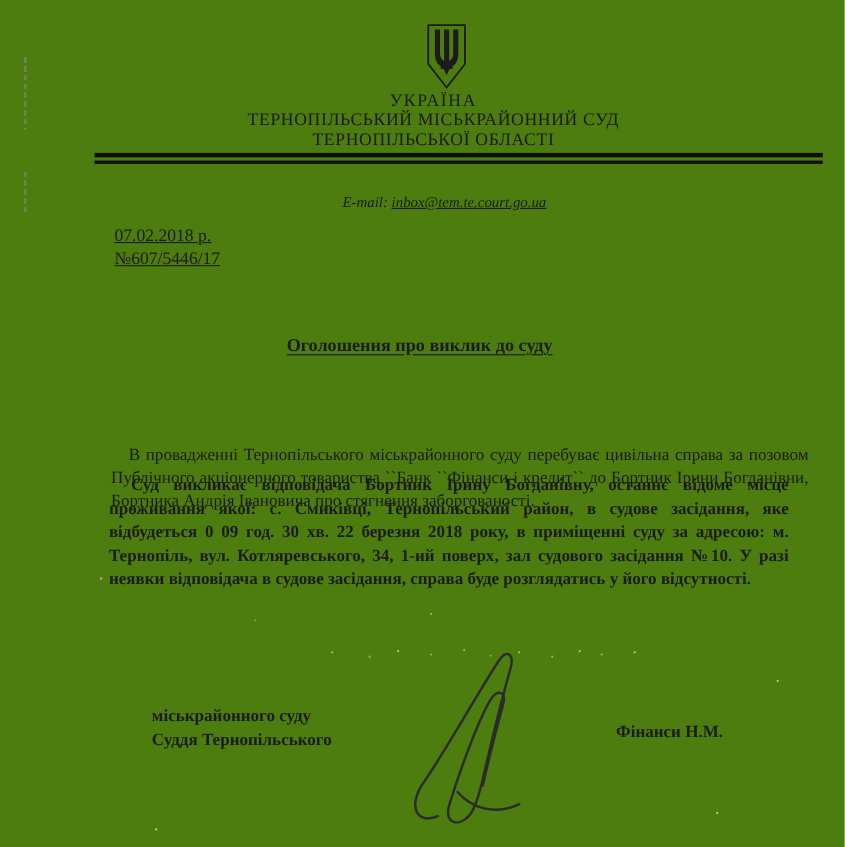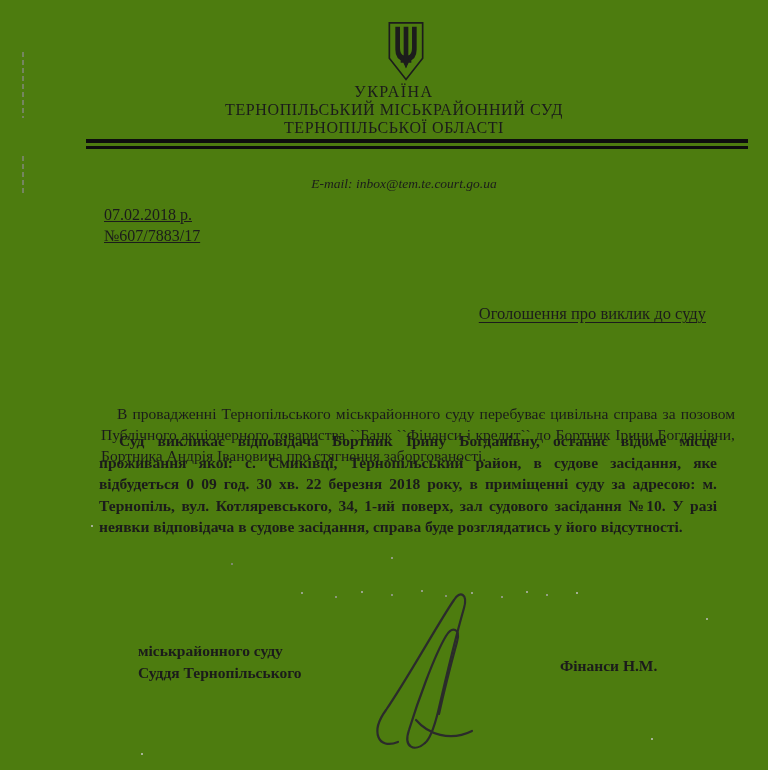--- a/index.html
+++ b/index.html
@@ -16,25 +16,25 @@
   .hline{position:absolute;left:10px;width:768px;text-align:center;font-size:16px;letter-spacing:.6px;white-space:nowrap;}
   .h-country{top:83px;letter-spacing:1.5px;}
   .h-court{top:101px;}
   .h-region{top:119px;}
 
   .rule{position:absolute;left:86px;top:139px;width:662px;height:3px;border-top:4px solid #0e0e0e;border-bottom:3px solid #0e0e0e;}
 
   .addr{position:absolute;left:40px;width:728px;text-align:center;font-style:italic;font-size:13.5px;white-space:nowrap;}
   .addr.line1{top:159px;}
   .addr.line2{top:176px;}
-  .addr .email{}
+  .addr .email{text-decoration:underline;}
 
   .meta{position:absolute;left:104px;top:204px;font-size:16px;line-height:21px;text-decoration:underline;}
 
-  .title{position:absolute;left:81px;top:304px;width:625px;text-align:right;font-weight:normal;font-size:16.5px;}
+  .title{position:absolute;left:69px;top:304px;width:625px;text-align:center;font-weight:bold;font-size:16.5px;}
   .title span{text-decoration:underline;text-underline-offset:3px;}
 
   .para{position:absolute;font-size:15.5px;text-align:justify;}
   .para1{left:101px;top:356px;width:634px;line-height:21px;text-indent:16px;margin-top:47px;}
   .para2{left:99px;top:430px;width:618px;line-height:21.5px;text-indent:20px;font-weight:bold;}
 
   .sig-role{position:absolute;left:138px;top:640px;font-weight:bold;font-size:15.5px;line-height:22px;}
   .sig-name{position:absolute;left:560px;top:657px;font-weight:bold;font-size:15.5px;}
   .sig-scribble{position:absolute;left:368px;top:592px;}
 
@@ -67,21 +67,21 @@
 
   <div class="rule"></div>
 
   <div class="addr line2">
     <span>E-mail:</span>
     <span class="email">inbox@tem.te.court.go.ua</span>
   </div>
 
   <div class="meta">
     <div>07.02.2018 р.</div>
-    <div>№607/7883/17</div>
+    <div>№607/5446/17</div>
   </div>
 
   <div class="title">
     <span>Оголошення про виклик до суду</span>
   </div>
 
   <div class="para para1">В провадженні Тернопільського міськрайонного суду перебуває цивільна справа за позовом Публічного акціонерного товариства ``Банк ``Фінанси і кредит`` до Бортник Ірини Богданівни, Бортника Андрія Івановича про стягнення заборгованості.</div>
   <div class="para para2">Суд викликає відповідача Бортник Ірину Богданівну, останнє відоме місце проживання якої: с. Смиківці, Тернопільський район, в судове засідання, яке відбудеться 0 09 год. 30 хв. 22 березня 2018 року, в приміщенні суду за адресою: м. Тернопіль, вул. Котляревського, 34, 1-ий поверх, зал судового засідання №10. У разі неявки відповідача в судове засідання, справа буде розглядатись у його відсутності.</div>
 
   <div class="sig-role">

